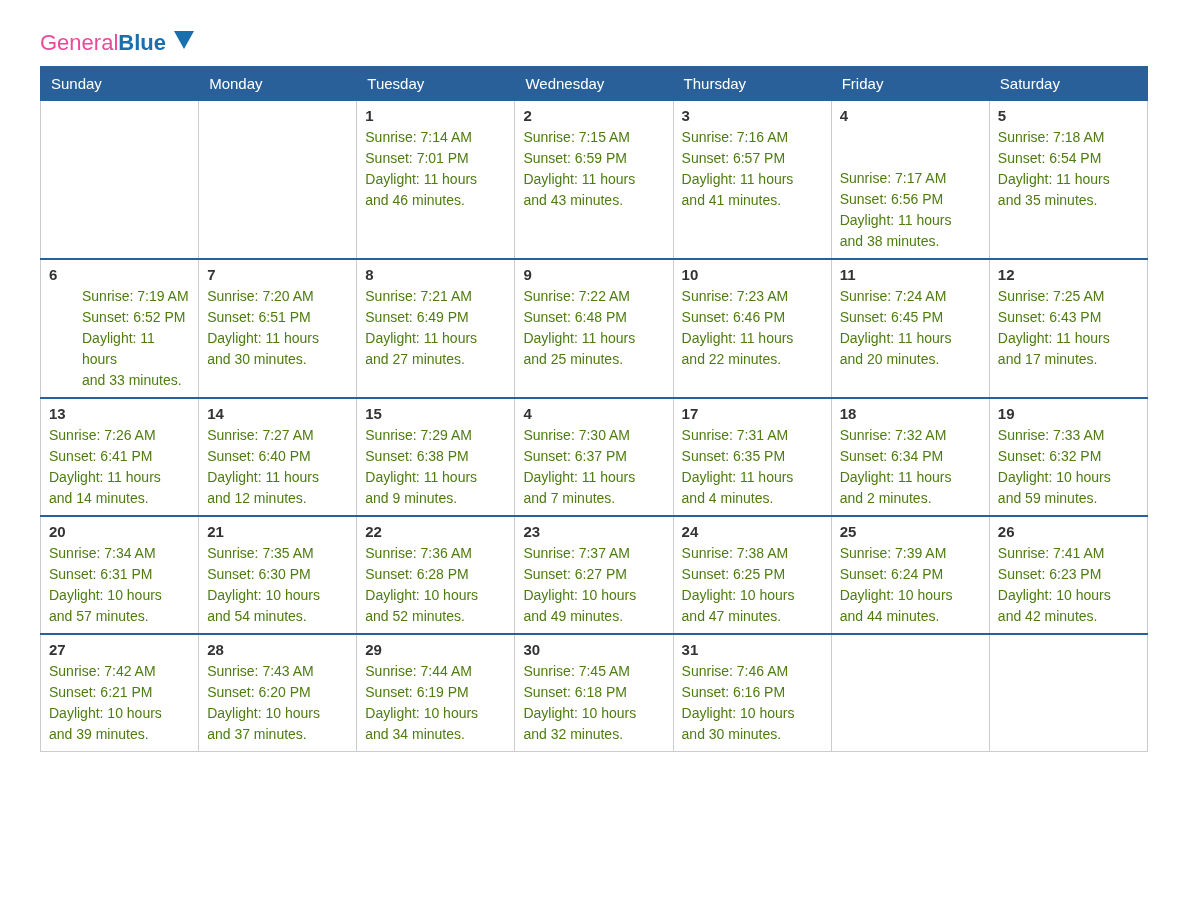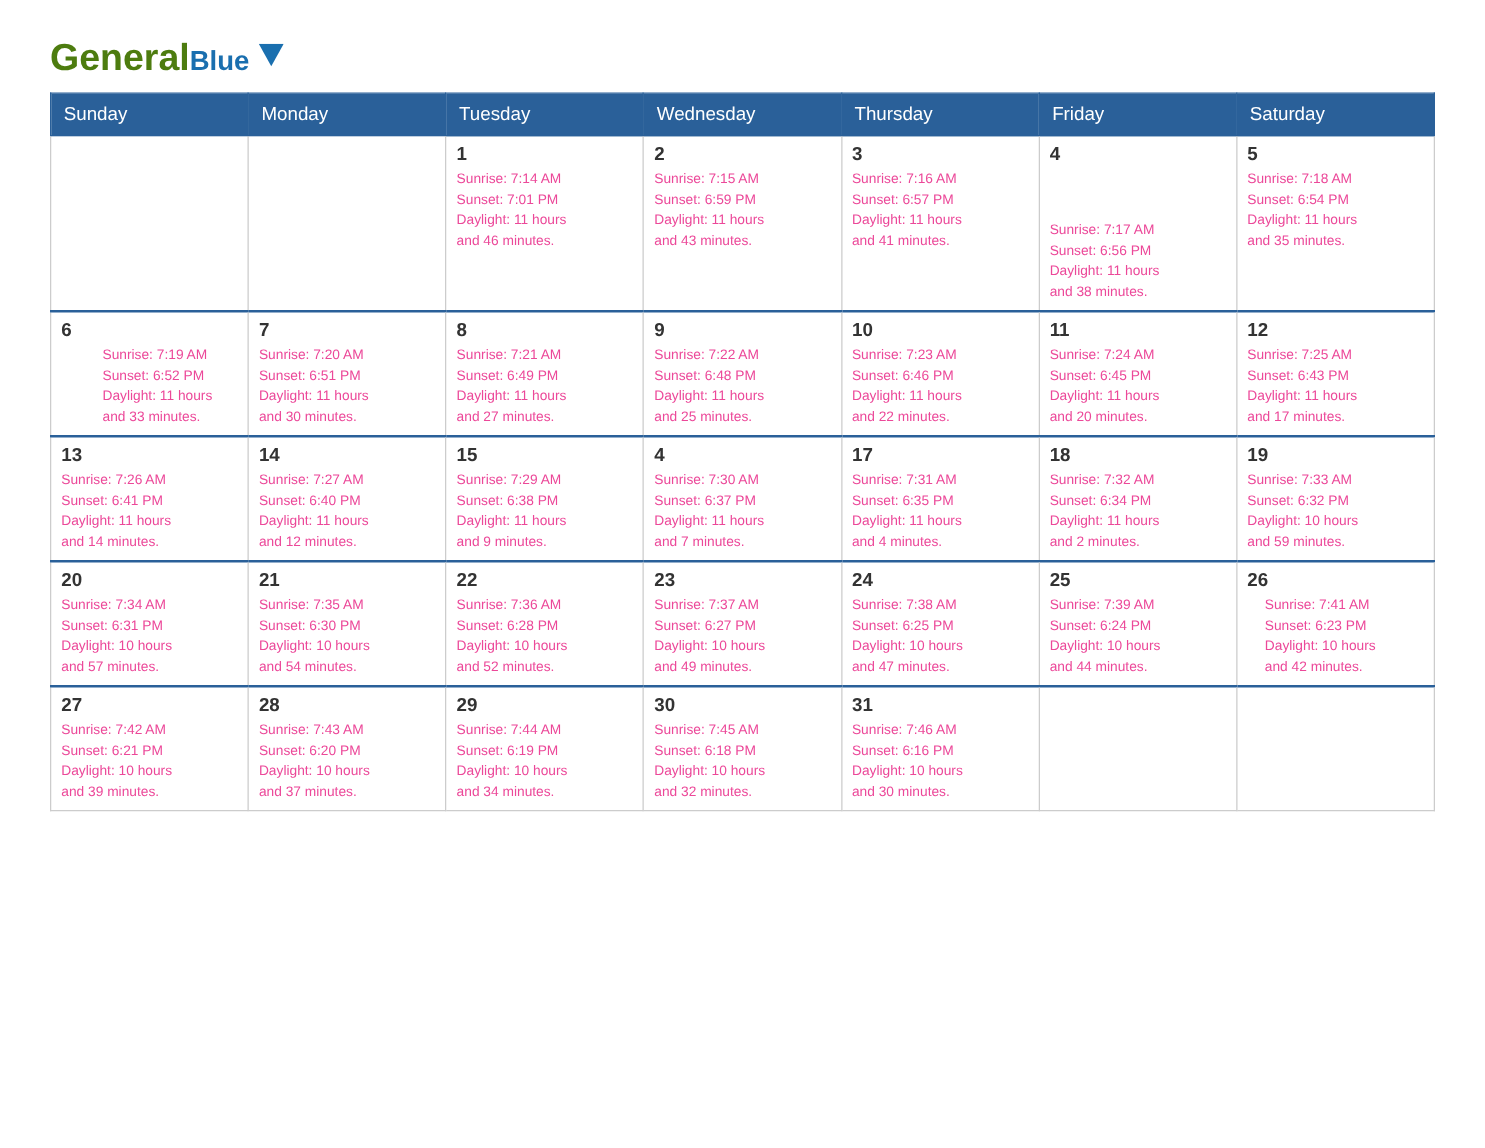--- a/index.html
+++ b/index.html
@@ -15,23 +15,23 @@
       justify-content: space-between;
       align-items: flex-start;
       margin-bottom: 10px;
     }
     .logo-area {
       display: flex;
       align-items: center;
       gap: 4px;
     }
     .logo-text-general {
-      font-size: 30px;
-      font-weight: bold;
-      color: #4d7c0f;
+      font-size: 22px;
+      font-weight: normal;
+      color: #ec4899;
     }
     .logo-text-blue {
       font-size: 22px;
       font-weight: bold;
       color: #1a6faf;
     }
     .title-area {
       text-align: right;
     }
     .month-title {
@@ -70,22 +70,22 @@
       color: #222;
     }
     .day-number {
       font-size: 15px;
       font-weight: bold;
       color: #333;
       display: block;
       margin-bottom: 3px;
     }
     .day-info {
-      font-size: 11px;
-      color: #ec4899;
+      font-size: 14px;
+      color: #4d7c0f;
       line-height: 1.5;
     }
     .empty-cell {
       background: #fff;
     }
     .row-divider td {
       border-top: 2px solid #2a6099;
     }
   </style>
 </head>
@@ -296,21 +296,21 @@
         </td>
         <td>
           <span class="day-number">25</span>
           <div class="day-info" style="white-space: pre-line;">Sunrise: 7:39 AM
 Sunset: 6:24 PM
 Daylight: 10 hours
 and 44 minutes.</div>
         </td>
         <td>
           <span class="day-number">26</span>
-          <div class="day-info" style="white-space: pre-line; margin-left: 14px;">Sunrise: 7:41 AM
+          <div class="day-info" style="white-space: pre-line;">Sunrise: 7:41 AM
 Sunset: 6:23 PM
 Daylight: 10 hours
 and 42 minutes.</div>
         </td>
       </tr>
       <tr class="row-divider">
         <td>
           <span class="day-number">27</span>
           <div class="day-info" style="white-space: pre-line;">Sunrise: 7:42 AM
 Sunset: 6:21 PM

